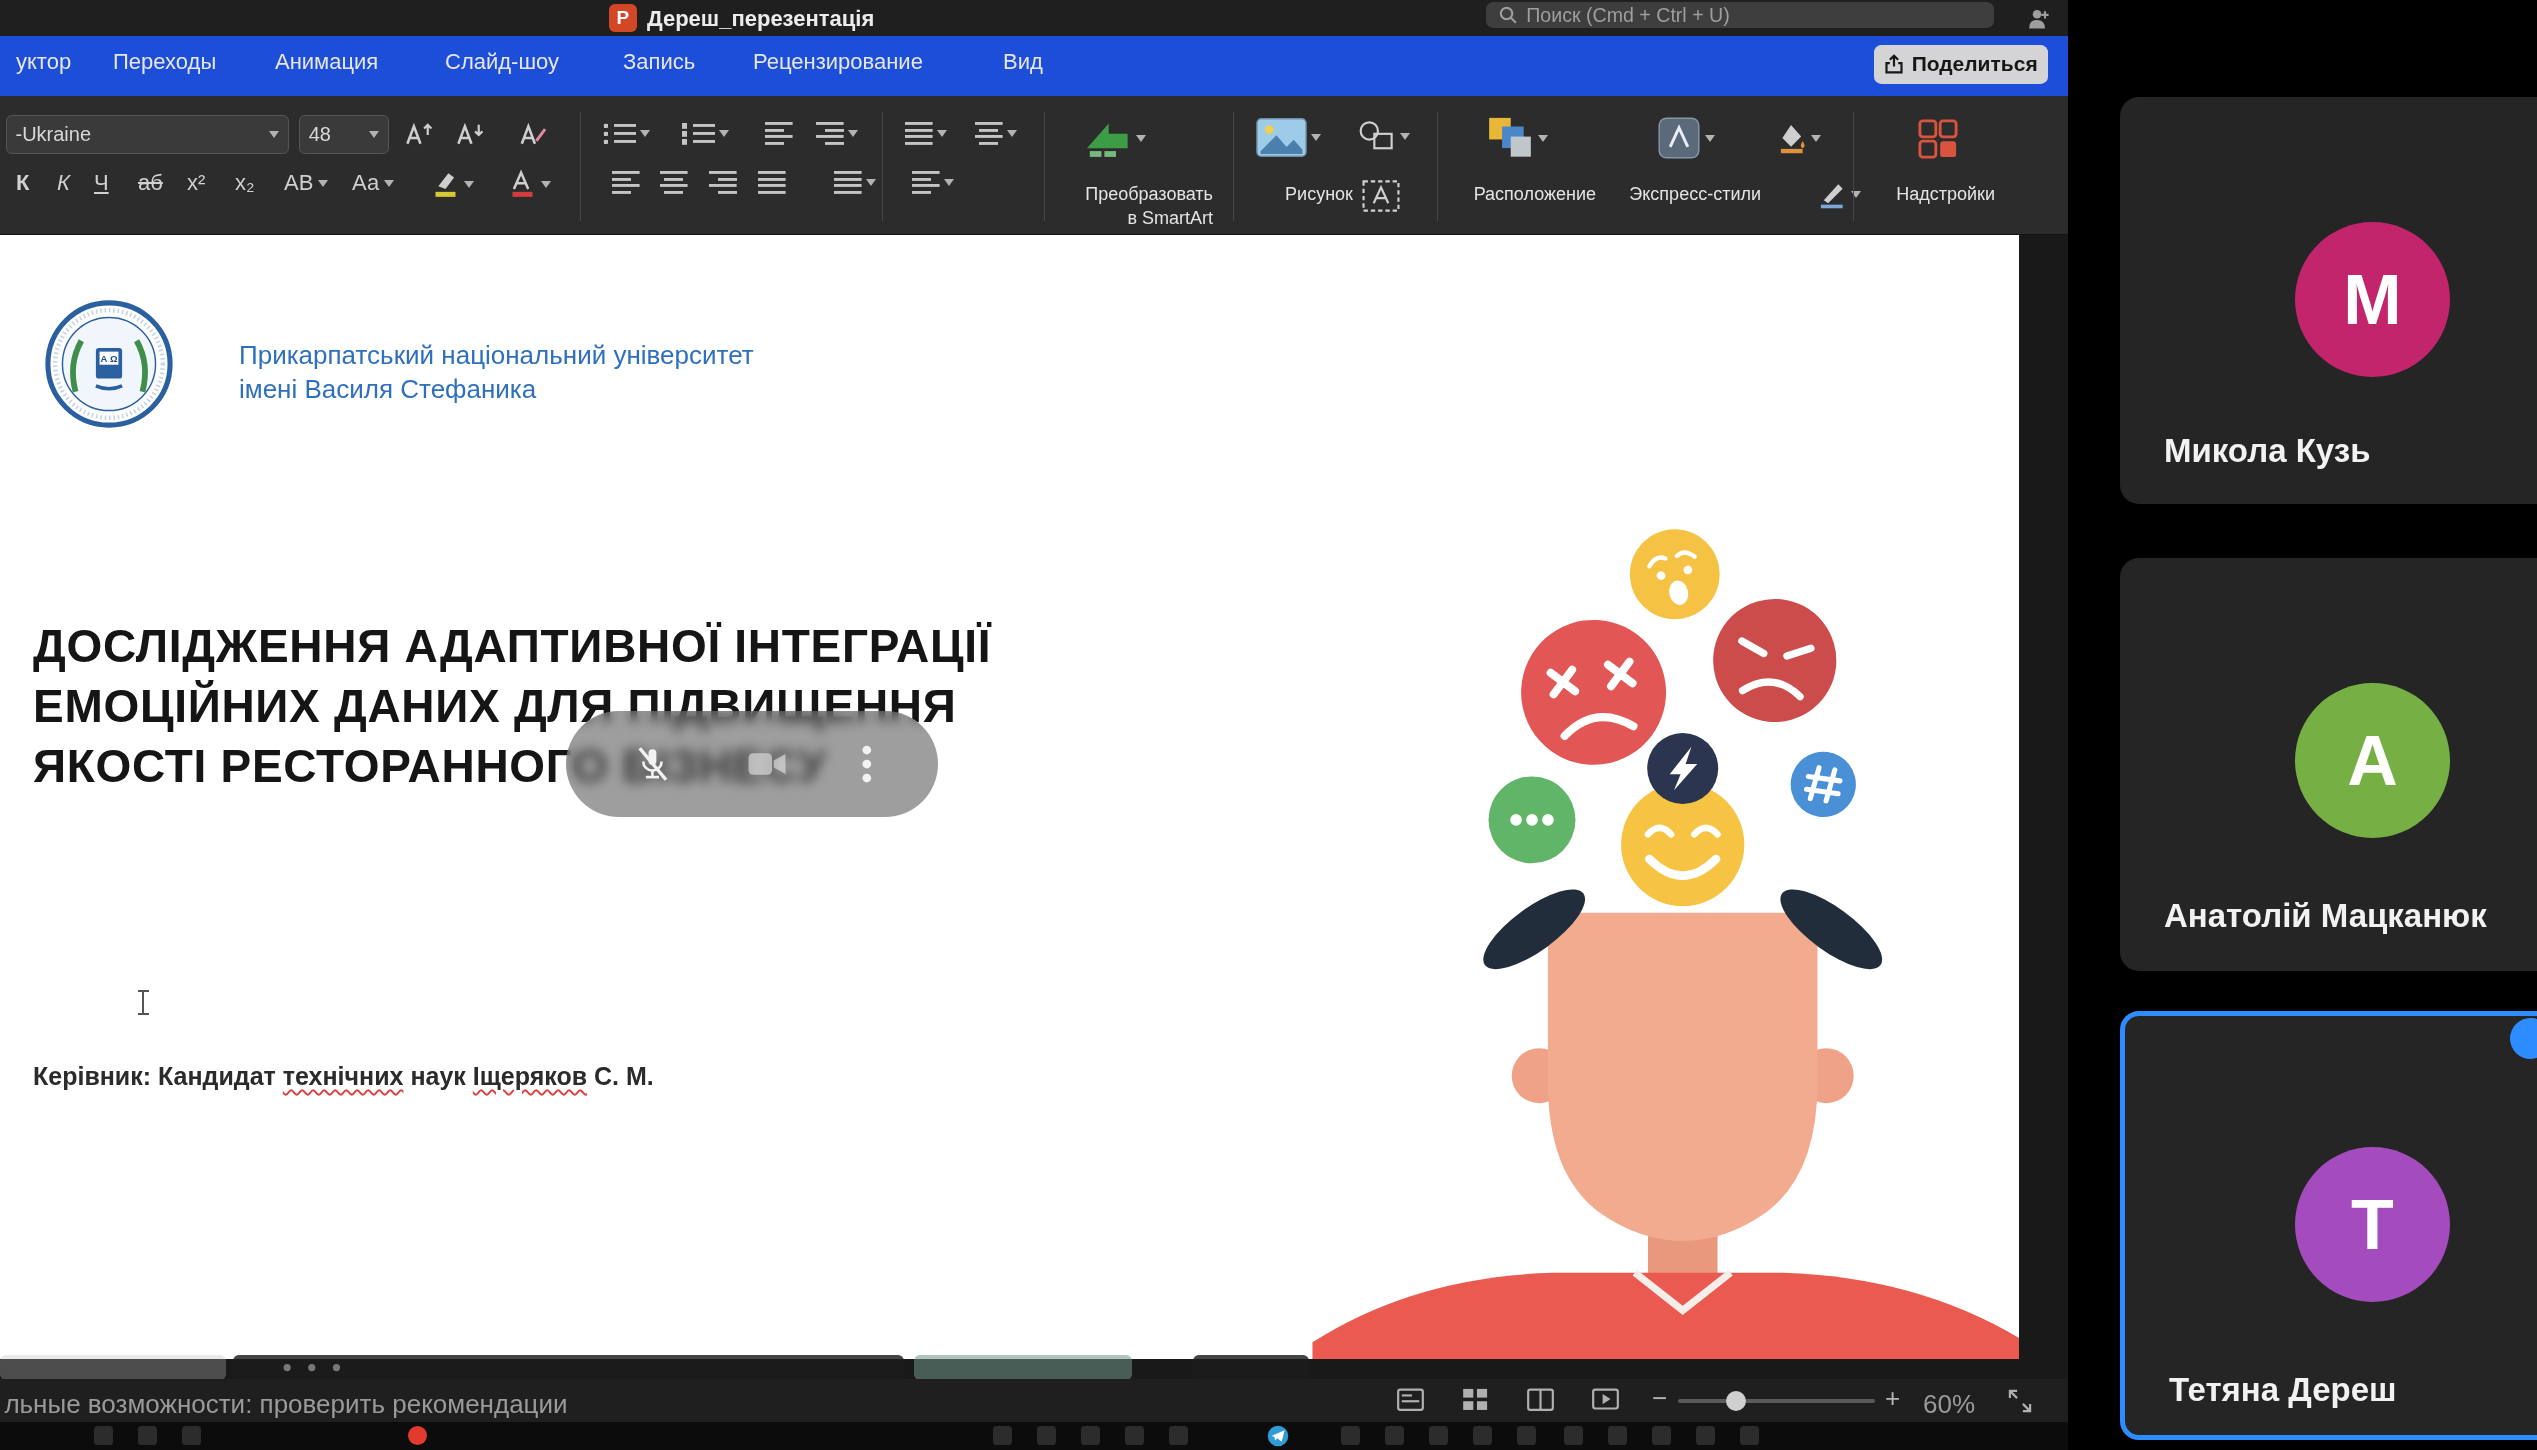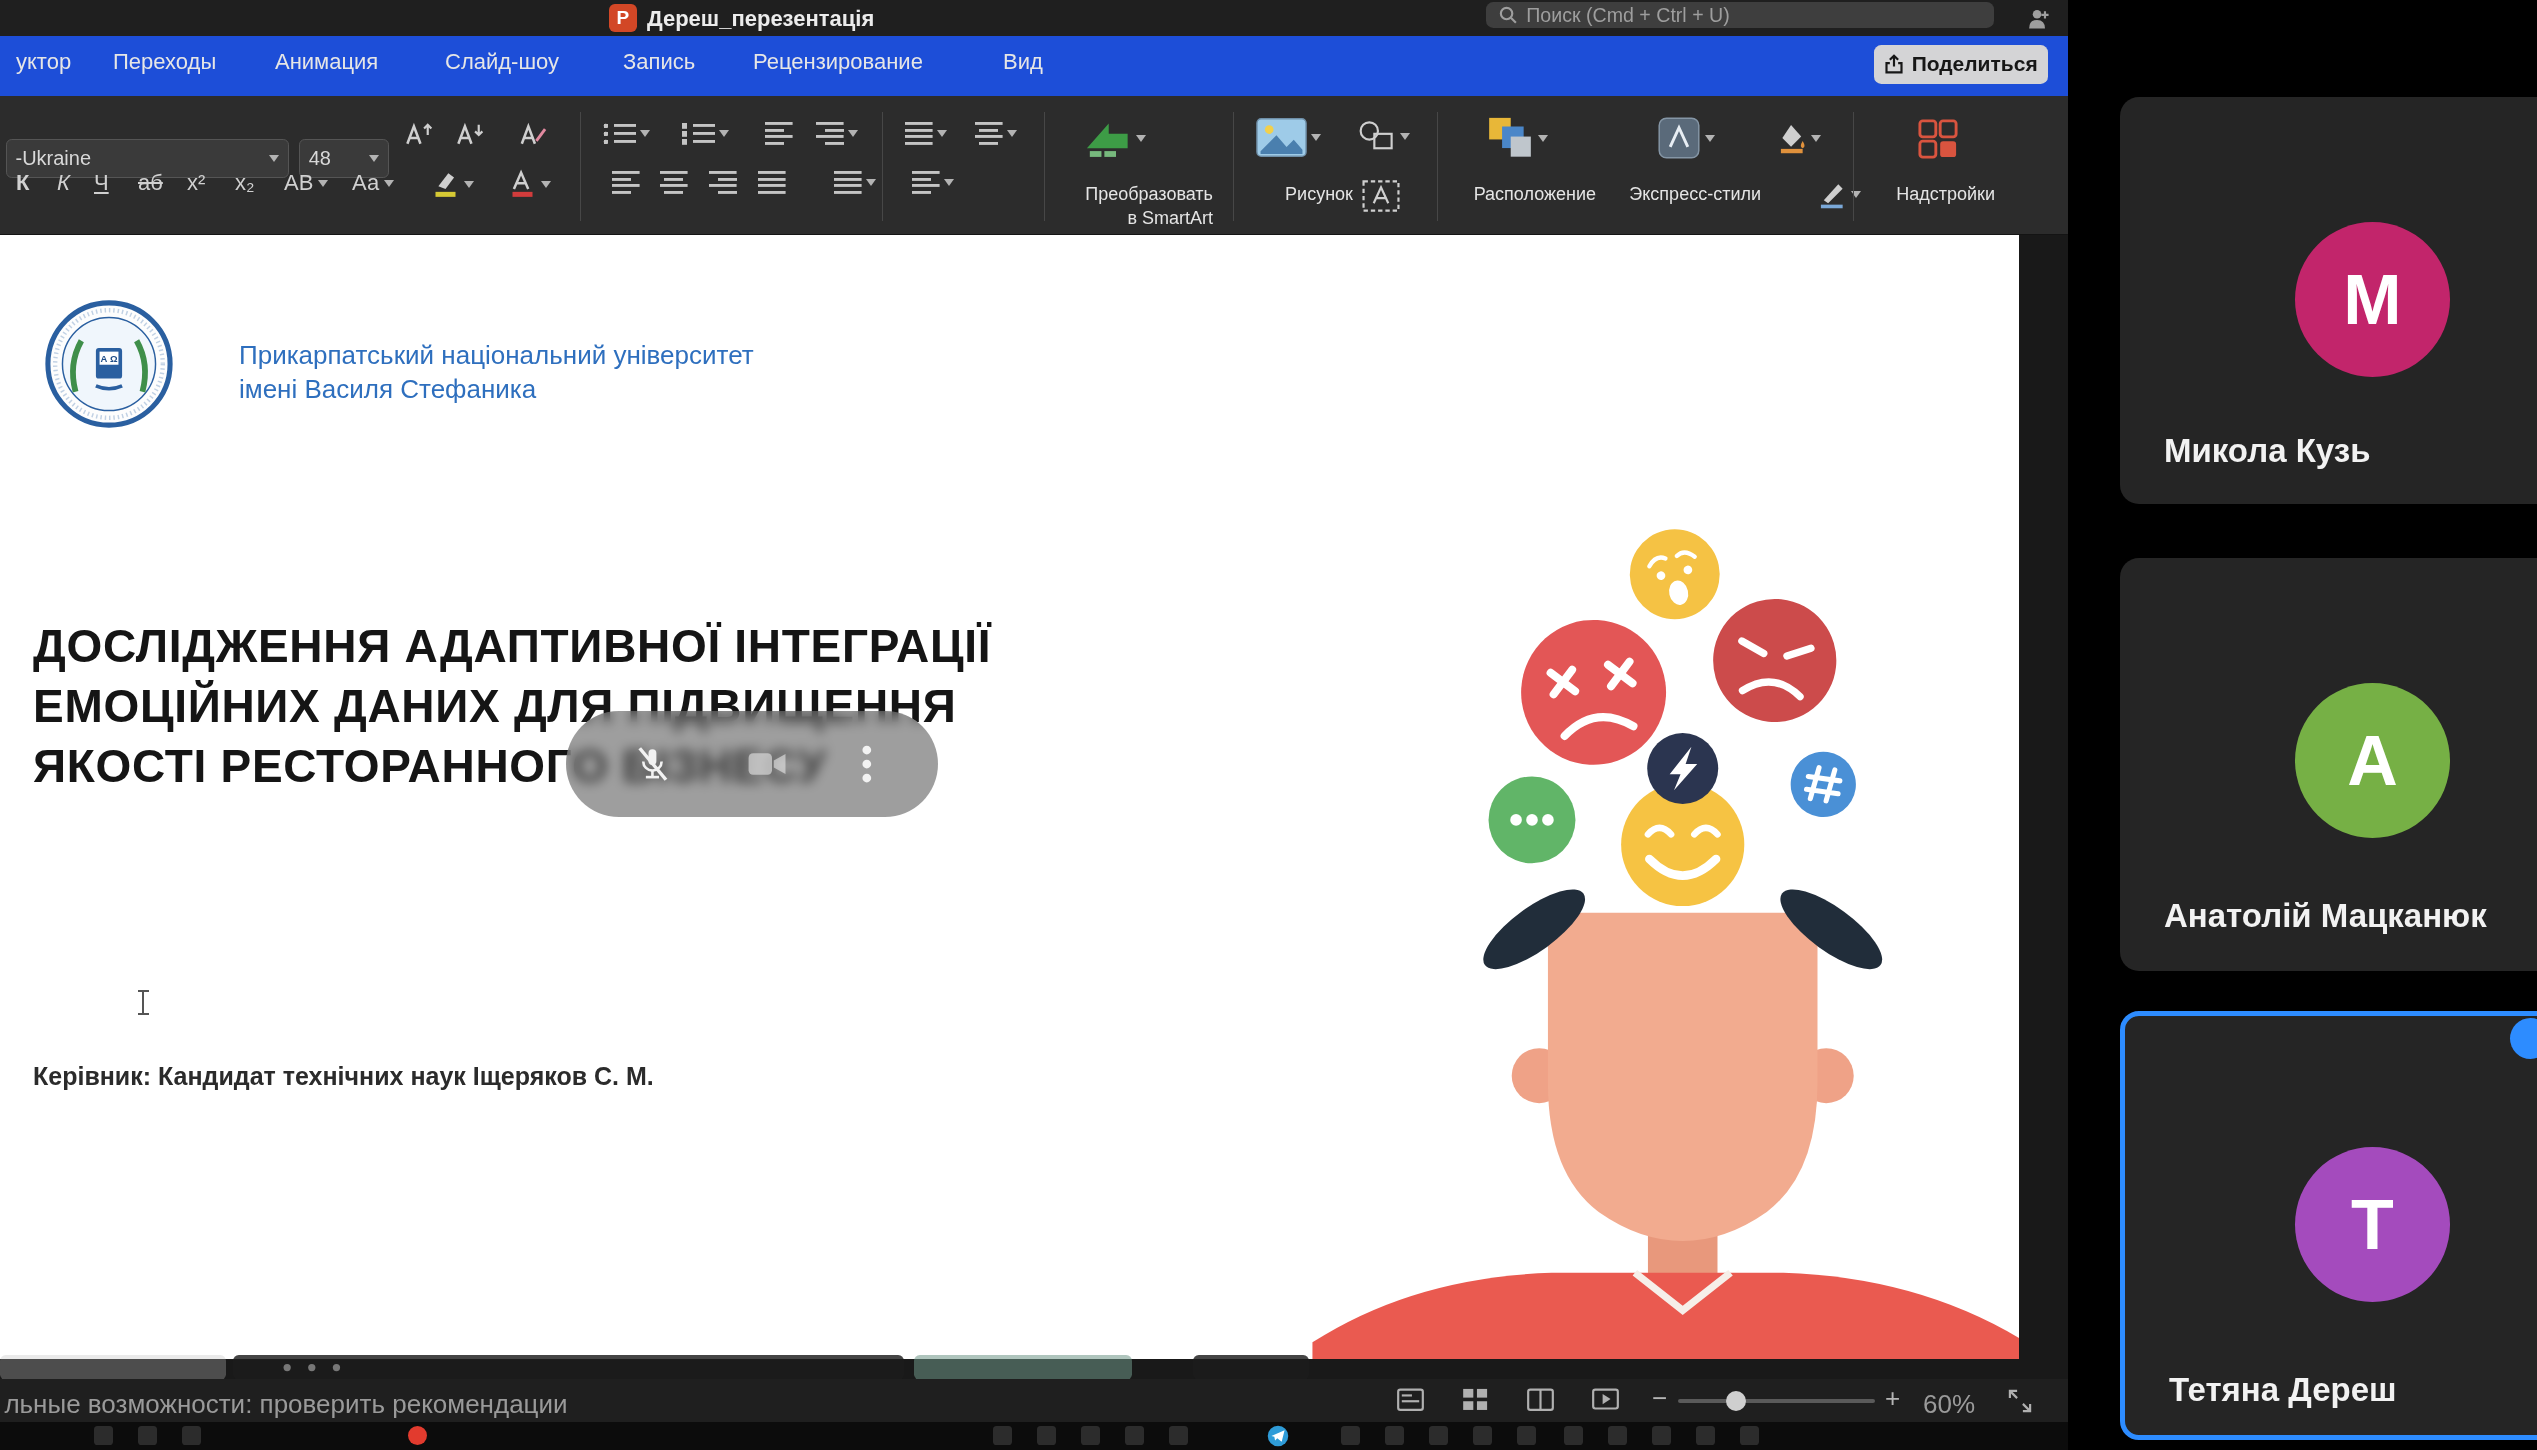--- a/index.html
+++ b/index.html
@@ -16,21 +16,21 @@
   #search-pill span{color:#9e9e9e;font-size:19.6px;}
   
   #tabrow{left:0;top:36px;width:2068px;height:60px;background:#1d4ed8;}
   .tab{position:absolute;top:13px;color:#e6e6e6;font-size:22px;white-space:nowrap;}
   #share-btn{left:1874px;top:8.7px;width:174px;height:39px;background:#d4d4d6;border-radius:7.3px;
              display:flex;align-items:center;justify-content:center;gap:7.3px;}
   #share-btn span{color:#171717;font-size:21px;font-weight:bold;}
   
   #ribbon{left:0;top:96px;width:2068px;height:138px;background:#2c2c2c;border-bottom:0.7px solid #141414;}
   .rsel{position:absolute;top:19px;height:39px;background:#3a3a3a;border:0.7px solid #555;border-radius:5.8px;
-        display:flex;align-items:center;justify-content:space-between;padding:0 8.7px;box-sizing:border-box;margin-top:24px;}
+        display:flex;align-items:center;justify-content:space-between;padding:0 8.7px;box-sizing:border-box;}
   .rsel span{color:#d8d8d8;font-size:20px;white-space:nowrap;overflow:hidden;}
   .caret{width:0;height:0;border-left:5.8px solid transparent;border-right:5.8px solid transparent;
          border-top:7.3px solid #b3b3b3;display:inline-block;flex:none;}
   .rbtn{position:absolute;display:flex;align-items:center;justify-content:center;gap:4.4px;color:#cfcfcf;}
   .glyph{font-size:22px;color:#d0d0d0;}
   .vdiv{position:absolute;top:16px;width:0.7px;height:109px;background:#474747;}
   .grp-label{position:absolute;color:#e5e5e5;font-size:18px;text-align:right;white-space:nowrap;}
   .il{width:27.6px;height:22.5px;background-repeat:no-repeat;display:inline-block;}
   .il-left{background-image:linear-gradient(#c4c4c4,#c4c4c4),linear-gradient(#c4c4c4,#c4c4c4),linear-gradient(#c4c4c4,#c4c4c4),linear-gradient(#c4c4c4,#c4c4c4);
     background-size:27.6px 2.9px,19px 2.9px,27.6px 2.9px,19px 2.9px;background-position:0 0,0 6.5px,0 13px,0 19.6px;}
@@ -50,21 +50,21 @@
     linear-gradient(#c4c4c4,#c4c4c4),linear-gradient(#c4c4c4,#c4c4c4),linear-gradient(#c4c4c4,#c4c4c4);
     background-size:5px 5.8px,5px 5.8px,5px 5.8px,22px 2.9px,22px 2.9px,22px 2.9px;
     background-position:0 0.7px,0 8.7px,0 16.7px,11px 2.2px,11px 10px,11px 18px;}
   
   #workspace{left:0;top:235px;width:2068px;height:1144px;background:#191919;}
   #slide{position:absolute;left:0;top:0;width:2019px;height:1124px;background:#ffffff;overflow:hidden;}
   #univ-name{position:absolute;left:239px;top:103px;color:#2e6fbe;font-weight:normal;font-size:26px;line-height:34px;}
   #slide-title{position:absolute;left:33px;top:381px;color:#151515;font-weight:bold;font-size:46px;line-height:60px;letter-spacing:0.7px;}
   #author-block{position:absolute;left:33px;top:700px;color:#2b2b2b;font-weight:bold;font-size:25px;line-height:45px;}
   #supervisor-block{position:absolute;left:33px;top:827px;color:#2b2b2b;font-weight:bold;font-size:25px;}
-  .spell{text-decoration-style:wavy;text-decoration-color:#e03c3c;text-decoration-thickness:2.2px;text-underline-offset:4.4px;}
+  .spell{text-decoration:underline;text-decoration-style:wavy;text-decoration-color:#e03c3c;text-decoration-thickness:2.2px;text-underline-offset:4.4px;}
   #float-pill{position:absolute;left:566px;top:476px;width:372px;height:106px;border-radius:53px;
               background:rgba(88,88,88,.58);backdrop-filter:blur(5.8px);display:flex;align-items:center;justify-content:space-around;padding:0 29px;box-sizing:border-box;}
   #text-cursor{position:absolute;left:142px;top:755px;width:2.2px;height:25px;background:#555;}
   #text-cursor:before,#text-cursor:after{content:"";position:absolute;left:-4.4px;width:11px;height:2.2px;background:#555;}
   #text-cursor:after{bottom:0;}
   
   #statusbar{left:0;top:1379px;width:2068px;height:44px;background:#1f1f1f;}
   #statusbar .txt{position:absolute;color:#9a9a9a;font-size:26px;top:10px;white-space:nowrap;}
   .sb-icon{position:absolute;top:7.3px;}
   #zoom-track{position:absolute;left:1678px;top:20px;width:197px;height:3.6px;background:#5a5a5a;border-radius:2.2px;}

